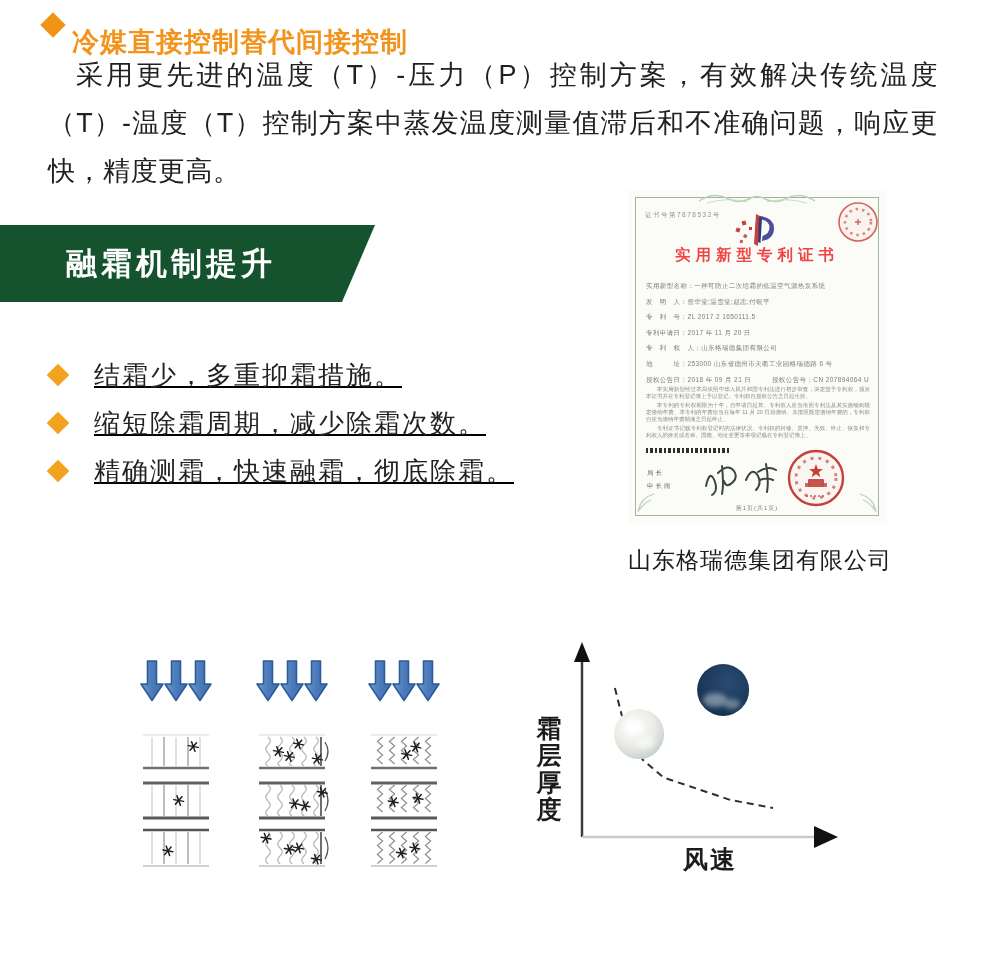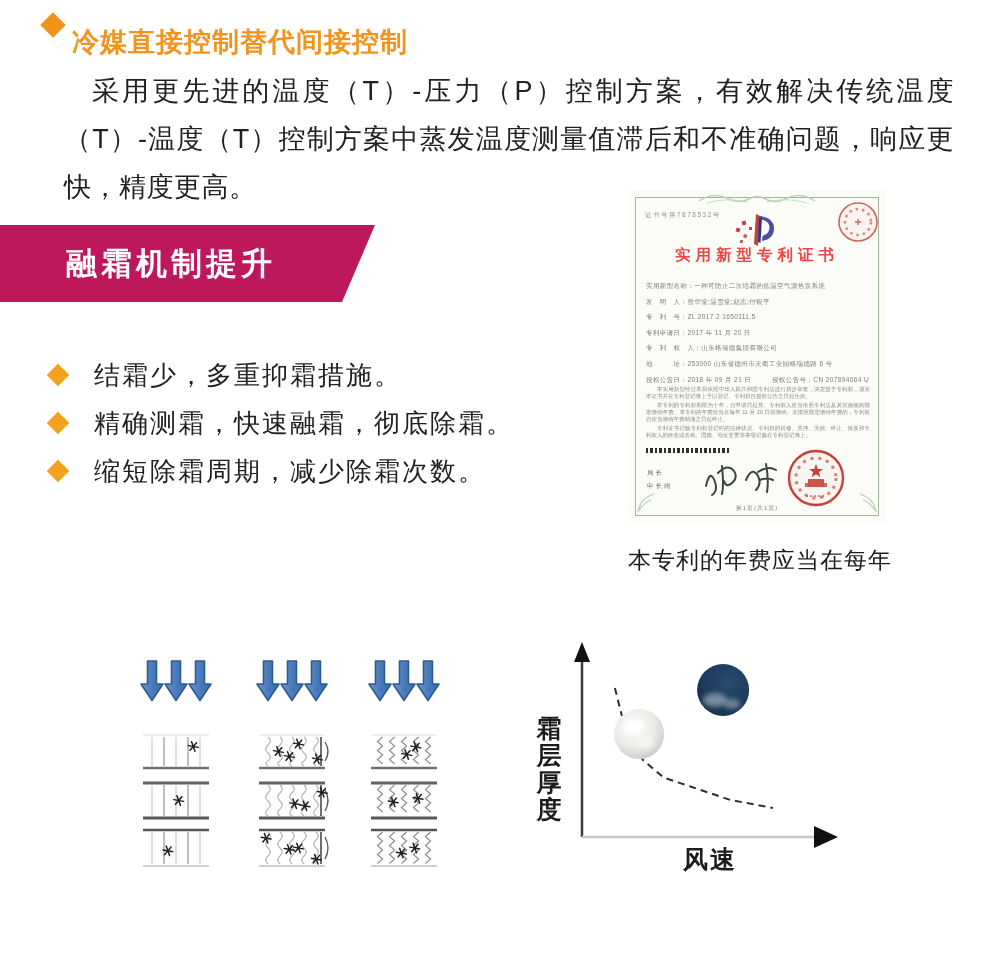--- a/index.html
+++ b/index.html
@@ -3,28 +3,28 @@
 <meta charset="utf-8">
 <style>
   html,body{margin:0;padding:0;background:#ffffff;}
   .page{position:relative;width:990px;height:904px;background:#ffffff;overflow:hidden;
         font-family:"Liberation Sans","DejaVu Sans",sans-serif;}
   
   .hdr-diamond{position:absolute;left:44px;top:16px;width:18px;height:18px;background:#F09417;transform:rotate(45deg);}
   .hdr-title{position:absolute;left:72px;top:6px;font-size:27px;font-weight:bold;color:#F2941C;letter-spacing:1px;white-space:nowrap;}
   
   .intro{position:absolute;left:48px;top:51px;width:890px;font-size:27px;line-height:48px;
-         text-indent:28px;color:#232022;letter-spacing:0.5px;text-align:justify;margin:16px;}
-  
-  .banner{position:absolute;left:0;top:225px;width:380px;height:77px;background:#be185d;
+         text-indent:28px;color:#232022;letter-spacing:0.5px;text-align:justify;margin:0;}
+  
+  .banner{position:absolute;left:0;top:225px;width:380px;height:77px;background:#14532d;
           clip-path:polygon(0 0,375px 0,342px 100%,0 100%);}
   .banner span{position:absolute;left:66px;top:0;line-height:77px;font-size:31px;font-weight:bold;color:#ffffff;letter-spacing:4px;white-space:nowrap;}
   
   .bullets{position:absolute;left:46px;top:351px;margin:0;padding:0;list-style:none;}
-  .bullets li{display:flex;align-items:center;height:48px;}
+  .bullets li{display:flex;align-items:center;height:48px;text-decoration:underline;}
   .b-diamond{width:16px;height:16px;background:#F2A21C;transform:rotate(45deg);margin:0 28px 0 4px;flex:none;}
   .b-text{font-size:26px;color:#232022;letter-spacing:2px;white-space:nowrap;}
   
   .cert{position:absolute;left:628px;top:190px;width:258px;height:333px;background:#fbfcf8;}
   .cert-inner{position:absolute;inset:7px;border:1px solid #9fb69b;}
   .cert-no{position:absolute;left:17px;top:21px;font-size:6.5px;color:#909090;letter-spacing:1.5px;}
   .cert-title{position:absolute;left:0;top:55px;width:100%;text-align:center;font-size:15.5px;font-weight:bold;color:#ef4444;letter-spacing:5px;}
   .cert-fields{position:absolute;left:18px;top:88px;width:224px;}
   .cert-fields div{font-size:6.5px;line-height:15.6px;color:#7d7d7d;letter-spacing:0.4px;white-space:nowrap;overflow:hidden;}
   .cert-body{position:absolute;left:18px;top:196px;width:224px;filter:blur(0.2px);}
@@ -51,25 +51,25 @@
     <span>融霜机制提升</span>
   </div>
 
   <ul class="bullets">
     <li>
       <span class="b-diamond"></span>
       <span class="b-text">结霜少，多重抑霜措施。</span>
     </li>
     <li>
       <span class="b-diamond"></span>
-      <span class="b-text">精确测霜，快速融霜，彻底除霜。</span>
+      <span class="b-text">缩短除霜周期，减少除霜次数。</span>
     </li>
     <li>
       <span class="b-diamond"></span>
-      <span class="b-text">缩短除霜周期，减少除霜次数。</span>
+      <span class="b-text">精确测霜，快速融霜，彻底除霜。</span>
     </li>
   </ul>
 
   <div class="cert">
     <div class="cert-inner"></div>
 
     <svg class="abs" style="left:69px;top:3px;" width="120" height="12" viewBox="0 0 120 12">
       <path d="M2,8 q15,-10 30,-2 q10,5 20,0 q8,-5 16,0 q10,5 20,0 q15,-8 30,2" fill="none" stroke="#bcd0b7" stroke-width="1.5"></path>
       <path d="M10,10 q20,-6 40,-1 M70,9 q20,-5 40,1" fill="none" stroke="#cddcc8" stroke-width="1"></path>
     </svg>
@@ -135,21 +135,21 @@
       <polygon points="32,16 33.8,21 39,21 34.8,24.2 36.4,29.2 32,26.2 27.6,29.2 29.2,24.2 25,21 30.2,21" fill="#c6413a"></polygon>
       <rect x="24" y="31" width="16" height="8" rx="1" fill="#c6413a" opacity="0.9"></rect>
       <rect x="21" y="35" width="4" height="4" fill="#c6413a" opacity="0.8"></rect>
       <rect x="39" y="35" width="4" height="4" fill="#c6413a" opacity="0.8"></rect>
       <path d="M22,48 h20" stroke="#c6413a" stroke-width="1.5" stroke-dasharray="2 2" opacity="0.8"></path>
     </svg>
 
     <div class="cert-page">第1页(共1页)</div>
   </div>
 
-  <div class="cert-caption">本专利的年费应当在每年</div>
+  <div class="cert-caption">山东格瑞德集团有限公司</div>
 
   <svg class="abs" style="left:138px;top:658px;" width="310" height="214" viewBox="0 0 310 214" id="frost-diagram">
     <defs>
       <linearGradient id="arrowGrad" x1="0" y1="0" x2="1" y2="0">
         <stop offset="0" stop-color="#7199cd"></stop>
         <stop offset="0.5" stop-color="#4a7bba"></stop>
         <stop offset="1" stop-color="#3f6dab"></stop>
       </linearGradient>
     </defs>
   <g>

